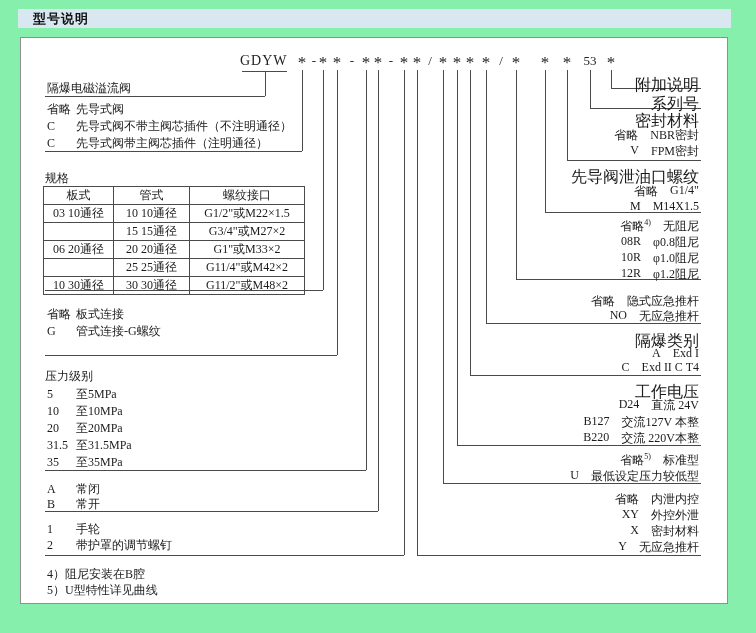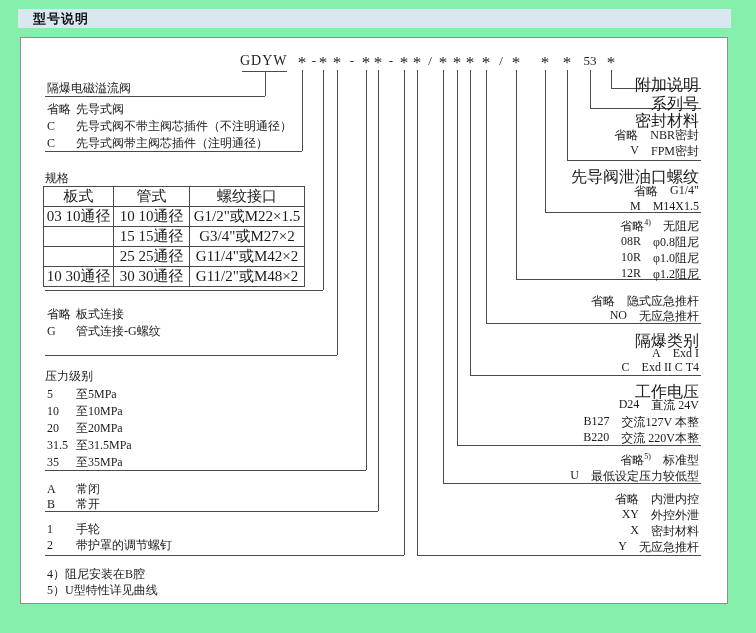--- a/index.html
+++ b/index.html
@@ -41,21 +41,21 @@
   .fnote { position:absolute; left:47px; font-size:12px; white-space:nowrap; }
   
   .rhead { position:absolute; right:57px; font-size:16px; white-space:nowrap; }
   .rrow  { position:absolute; right:57px; display:flex; gap:12px;
            font-size:12px; white-space:nowrap; }
   .rrow .rd { text-align:center; }
   sup { font-size:8px; }
   
   .spec-table { position:absolute; left:43px; top:186px; border-collapse:collapse; }
   .spec-table td {
-    border:1px solid #4a4a4a; font-size:15px; text-align:center;
+    border:1px solid #4a4a4a; font-size:12px; text-align:center;
     height:16px; padding:0 2px; white-space:nowrap;
   }
 </style>
 </head>
 <body>
 
 <div class="stage">
 
   <div class="title-bar">
     <span class="title">型号说明</span>
@@ -157,20 +157,25 @@
       <td>03 10通径</td>
       <td>10 10通径</td>
       <td>G1/2"或M22×1.5</td>
     </tr>
     <tr>
       <td></td>
       <td>15 15通径</td>
       <td>G3/4"或M27×2</td>
     </tr>
     <tr>
+      <td>06 20通径</td>
+      <td>20 20通径</td>
+      <td>G1"或M33×2</td>
+    </tr>
+    <tr>
       <td></td>
       <td>25 25通径</td>
       <td>G11/4"或M42×2</td>
     </tr>
     <tr>
       <td>10 30通径</td>
       <td>30 30通径</td>
       <td>G11/2"或M48×2</td>
     </tr>
   </tbody>

